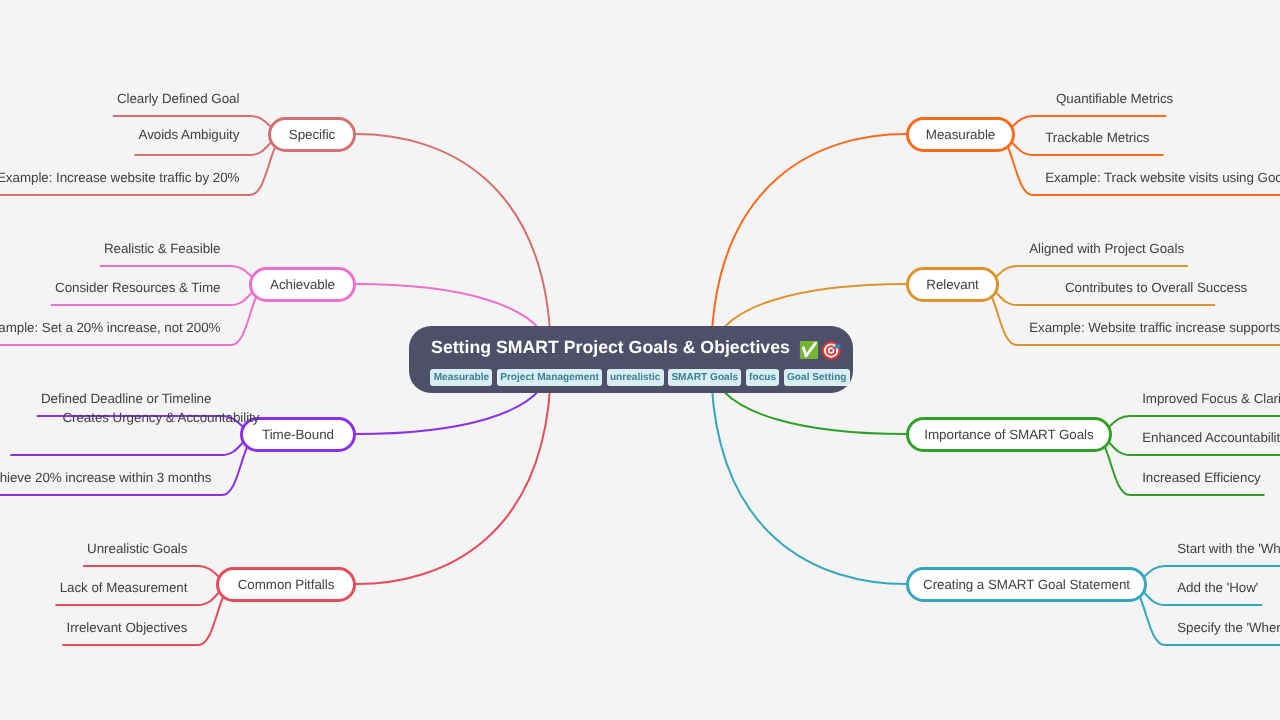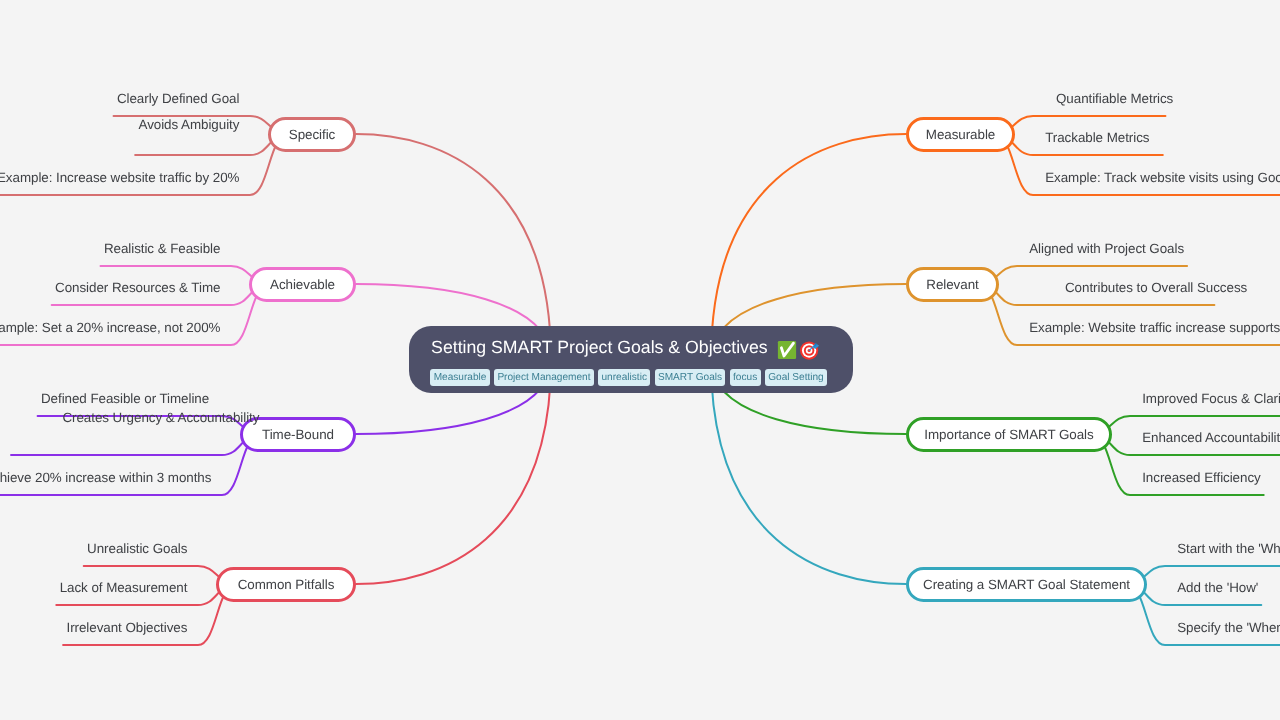--- a/index.html
+++ b/index.html
@@ -8,21 +8,21 @@
     -webkit-font-smoothing:antialiased;text-rendering:geometricPrecision;}
   *{-webkit-font-smoothing:antialiased;}
   #stage{position:relative;width:1280px;height:720px;background:#f4f4f4;overflow:hidden;}
   #links{position:absolute;left:0;top:0;}
   .leaf{position:absolute;font-size:13.4px;letter-spacing:-0.055px;color:#3f4145;white-space:nowrap;line-height:16px;
     will-change:opacity;}
   .branch{position:absolute;box-sizing:border-box;background:#fff;border-radius:999px;
     display:flex;align-items:center;justify-content:center;
     font-size:13.4px;letter-spacing:-0.055px;color:#3f4145;white-space:nowrap;height:35px;border:3px solid #d946ef;
     will-change:opacity;}
-  #root-node{position:absolute;box-sizing:border-box;background:#4e5069;border-radius:22px;}
+  #root-node{position:absolute;box-sizing:border-box;background:#4e5069;border-radius:22px;font-weight:bold;}
   #root-title{position:absolute;font-size:17.7px;color:#fff;white-space:nowrap;display:flex;align-items:center;
     will-change:opacity;}
   #root-title .emoji{margin-left:3.1px;}
   #root-title .emoji.first{margin-left:9.2px;}
   #root-tags{position:absolute;display:flex;will-change:opacity;}
   .tag{background:#d8edf4;color:#3c7f92;font-size:10.1px;padding:0 3.3px;border-radius:3px;will-change:opacity;
     white-space:nowrap;line-height:17.2px;height:17.2px;margin-right:4.4px;}
   .tag:last-child{margin-right:0;}
   .emoji{display:inline-block;vertical-align:middle;position:relative;top:2.7px;}
   .branch span,#root-title span,.tag span{will-change:opacity;}
@@ -86,26 +86,26 @@
       </div>
       <div class="branch" style="left: 906px; top: 416.5px; width: 206px; border-color: rgb(47, 160, 38);">
         <span>Importance of SMART Goals</span>
       </div>
       <div class="branch" style="left: 906px; top: 566.5px; width: 241px; border-color: rgb(52, 167, 189);">
         <span>Creating a SMART Goal Statement</span>
       </div>
     </div>
   <div id="leaves">
       <div class="leaf" style="top: 91.4px; left: 116.947px;">Clearly Defined Goal</div>
-      <div class="leaf" style="top: 117px; left: 138.541px;">Avoids Ambiguity</div>
+      <div class="leaf" style="top: 127px; left: 138.541px;">Avoids Ambiguity</div>
       <div class="leaf" style="top: 170.4px; left: -3.02187px;">Example: Increase website traffic by 20%</div>
       <div class="leaf" style="top: 241.4px; left: 103.9px;">Realistic &amp; Feasible</div>
       <div class="leaf" style="top: 280.4px; left: 55.0719px;">Consider Resources &amp; Time</div>
       <div class="leaf" style="top: 320.4px; left: -17.2562px;">Example: Set a 20% increase, not 200%</div>
-      <div class="leaf" style="top: 391.4px; left: 40.9937px;">Defined Feasible or Timeline</div>
+      <div class="leaf" style="top: 391.4px; left: 40.9937px;">Defined Deadline or Timeline</div>
       <div class="leaf" style="top: 410px; left: 14.4313px; margin-left: 48px;">Creates Urgency &amp; Accountability</div>
       <div class="leaf" style="top: 470.4px; left: -74.1781px;">Example: Achieve 20% increase within 3 months</div>
       <div class="leaf" style="top: 541.4px; left: 87.1188px;">Unrealistic Goals</div>
       <div class="leaf" style="top: 580.4px; left: 59.6812px;">Lack of Measurement</div>
       <div class="leaf" style="top: 620.4px; left: 66.4938px;">Irrelevant Objectives</div>
       <div class="leaf" style="top: 91.4px; left: 1056px;">Quantifiable Metrics</div>
       <div class="leaf" style="top: 130.4px; left: 1045.2px;">Trackable Metrics</div>
       <div class="leaf" style="top: 170.4px; left: 1045.2px;">Example: Track website visits using Google Analytics</div>
       <div class="leaf" style="top: 241.4px; left: 1029.2px;">Aligned with Project Goals</div>
       <div class="leaf" style="top: 280.4px; left: 1065px;">Contributes to Overall Success</div>

